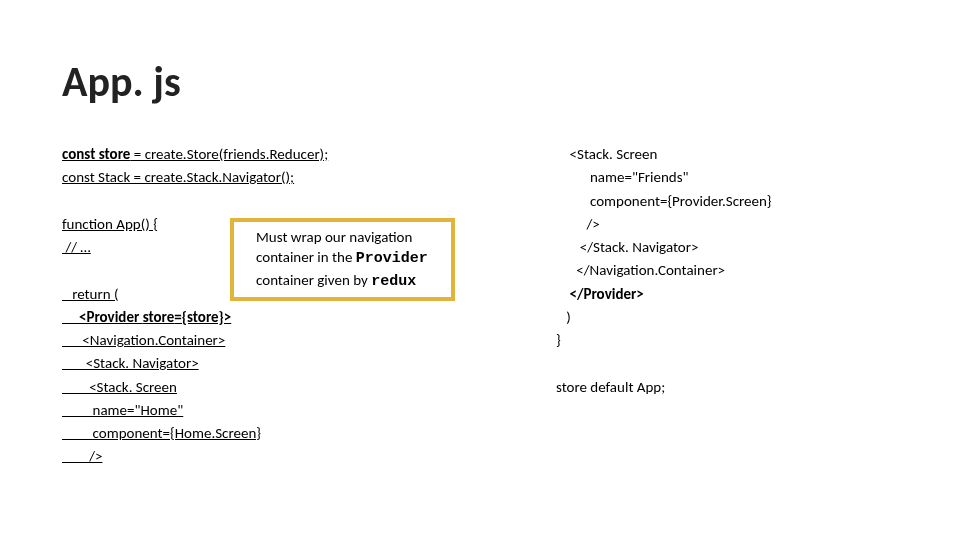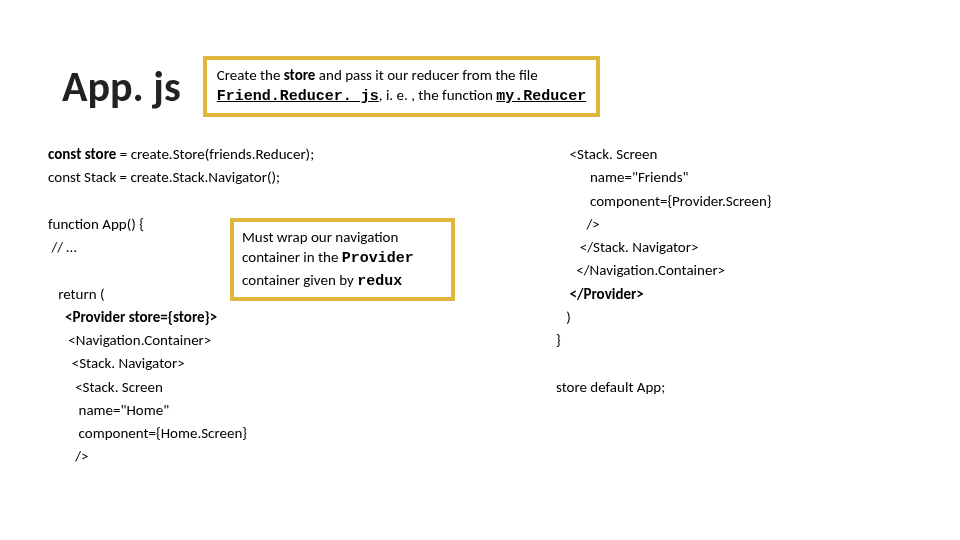--- a/index.html
+++ b/index.html
@@ -37,48 +37,45 @@
   .callout .u { text-decoration: underline; }
   .code-block {
     position: absolute;
     font-size: 15px;
     line-height: 1.55;
     white-space: pre;
     font-family: "Calibri", "Segoe UI", sans-serif;
   }
   .code-left {
     top: 143px;
-    left: 48px;
+    left: 62px;
+    text-decoration: underline;
   }
   .code-right {
     top: 143px;
     left: 556px;
   }
   .bold { font-weight: 700; }
   .inline-callout {
     position: absolute;
     top: 218px;
     left: 230px;
     border: 4px solid #e0b63a;
-    padding: 5px 8px;
+    padding: 5px 22px;
     font-size: 15px;
     line-height: 1.35;
     width: 225px;
   }
   .inline-callout .mono { font-family: "Courier New", monospace; font-weight: 700; }
 </style>
 </head>
 <body>
 
 <div class="header-row">
   <div class="page-title">App. js</div>
-  <div class="callout">
-    <span>Create the </span><span class="b">store</span><span> and pass it our reducer from the file </span><br>
-    <span class="mono u">Friend.Reducer. js</span><span>, i. e. , the function </span><span class="mono u">my.Reducer</span>
-  </div>
 </div>
 
 <div class="code-block code-left"><span class="bold">const store</span><span> = create.Store(friends.Reducer);</span>
 <span>const Stack = create.Stack.Navigator();</span>
 <span></span>
 <span>function App() {</span>
 <span> // …</span>
 <span></span>
 <span>   return (</span>
 <span class="bold">     &lt;Provider </span><span class="bold">store</span><span class="bold">={store}&gt;</span>

